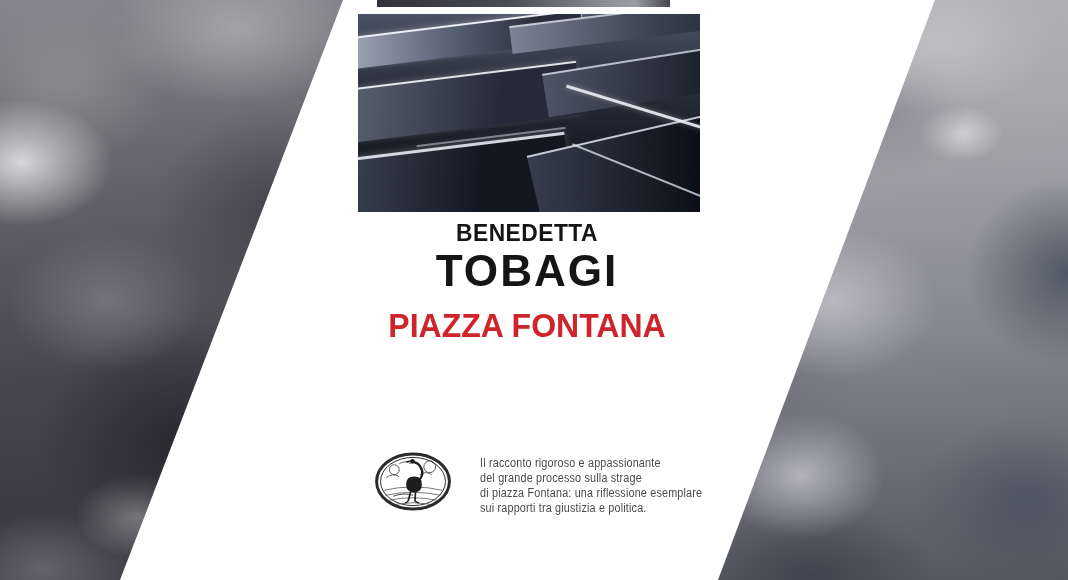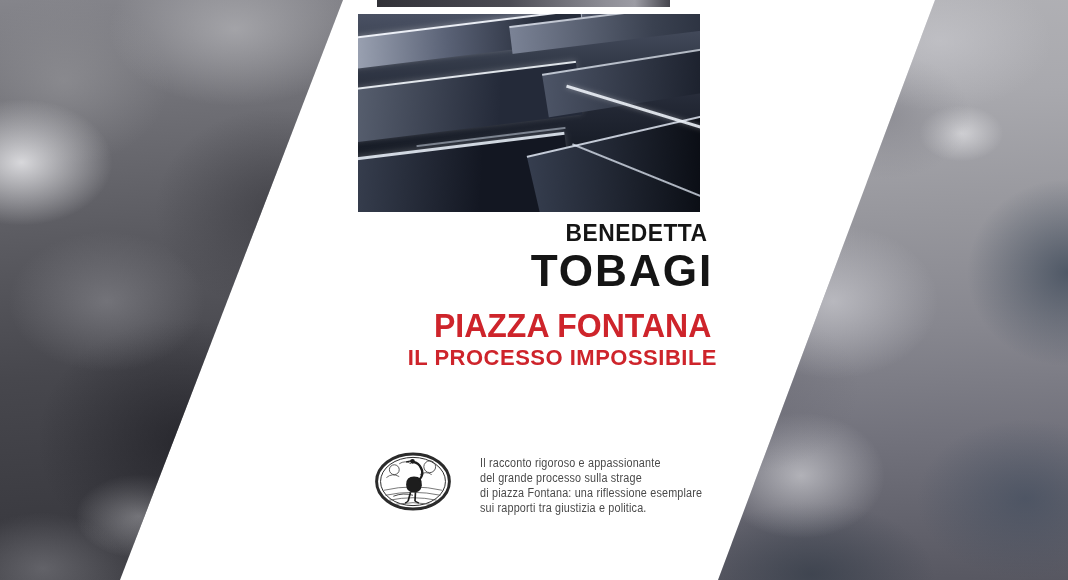--- a/index.html
+++ b/index.html
@@ -67,21 +67,21 @@
   .maze .w5{left:-26px;top:132px;width:238px;height:78px;
     background:linear-gradient(100deg,#3e4657 0%,#131722 62%);
     border-top:3px solid rgba(230,236,245,.9);box-shadow:0 -1px 7px rgba(255,255,255,.22);}
   .maze .w6{left:176px;top:112px;width:255px;height:92px;transform:rotate(-13deg);
     background:linear-gradient(102deg,#363e4f 0%,#0a0d14 66%);
     border-top:2px solid rgba(224,231,243,.85);}
   .maze .lineA{left:205px;top:94px;width:160px;height:3px;background:rgba(238,243,250,.9);transform:rotate(17deg);box-shadow:0 0 5px rgba(255,255,255,.35);}
   .maze .lineB{left:58px;top:122px;width:150px;height:2px;background:rgba(212,221,236,.5);}
   .maze .lineC{left:208px;top:162px;width:175px;height:2px;background:rgba(226,233,245,.75);transform:rotate(22deg);}
 
-  .cover-text{position:absolute;left:337px;top:221px;width:380px;text-align:right;line-height:1;}
+  .cover-text{position:absolute;left:337px;top:221px;width:380px;text-align:center;line-height:1;}
   .author-first{
     font-size:24px;font-weight:bold;color:#151515;letter-spacing:.5px;
     transform:scaleX(.95);transform-origin:50% 0;
   }
   .author-last{
     font-size:45px;font-weight:bold;color:#151515;letter-spacing:2px;margin-top:3px;
     transform:scaleX(.98);transform-origin:50% 0;
   }
   .title-main{
     font-size:33px;font-weight:bold;color:#ce242b;margin-top:16px;letter-spacing:0;
@@ -120,21 +120,20 @@
       <div class="wall w6"></div>
       <div class="mline lineA"></div>
       <div class="mline lineB"></div>
       <div class="mline lineC"></div>
     </div>
 
     <div class="cover-text">
       <div class="author-first">BENEDETTA</div>
       <div class="author-last">TOBAGI</div>
       <div class="title-main">PIAZZA FONTANA</div>
-      <div class="title-sub">IL PROCESSO IMPOSSIBILE</div>
     </div>
 
     <svg class="logo" viewBox="0 0 80 62">
       <ellipse cx="40" cy="31" rx="37" ry="28" fill="#ffffff" stroke="#2b2b2b" stroke-width="3"></ellipse>
       <ellipse cx="40" cy="31" rx="33" ry="24.5" fill="none" stroke="#2b2b2b" stroke-width="1"></ellipse>
       <path d="M10 40 Q40 33 70 40" fill="none" stroke="#555555" stroke-width=".8"></path>
       <path d="M12 45 Q40 39 68 45" fill="none" stroke="#555555" stroke-width=".8"></path>
       <path d="M16 50 Q40 45 64 50" fill="none" stroke="#555555" stroke-width=".8"></path>
       <path d="M23 54 Q40 51 57 54" fill="none" stroke="#555555" stroke-width=".8"></path>
       <circle cx="21" cy="19" r="5" fill="none" stroke="#444444" stroke-width=".9"></circle>

